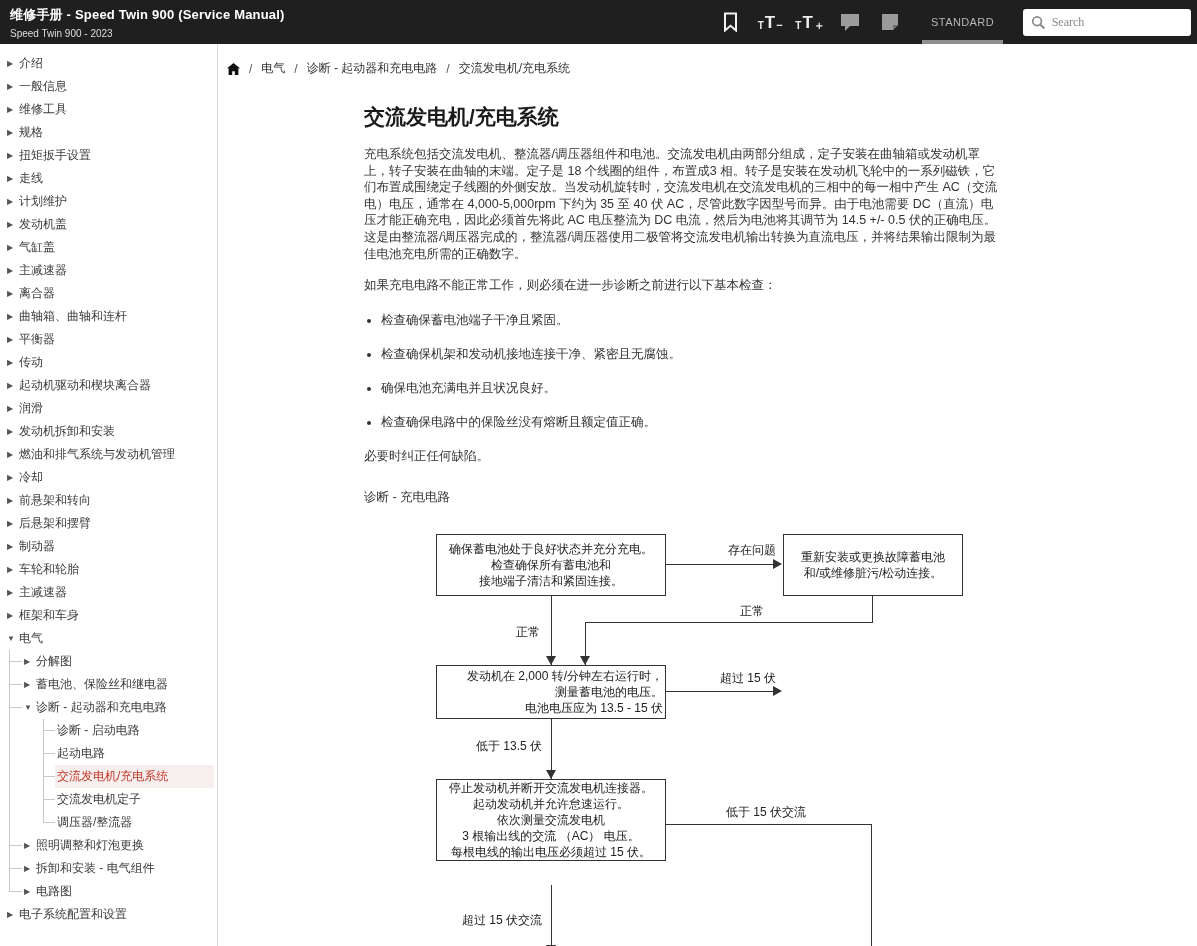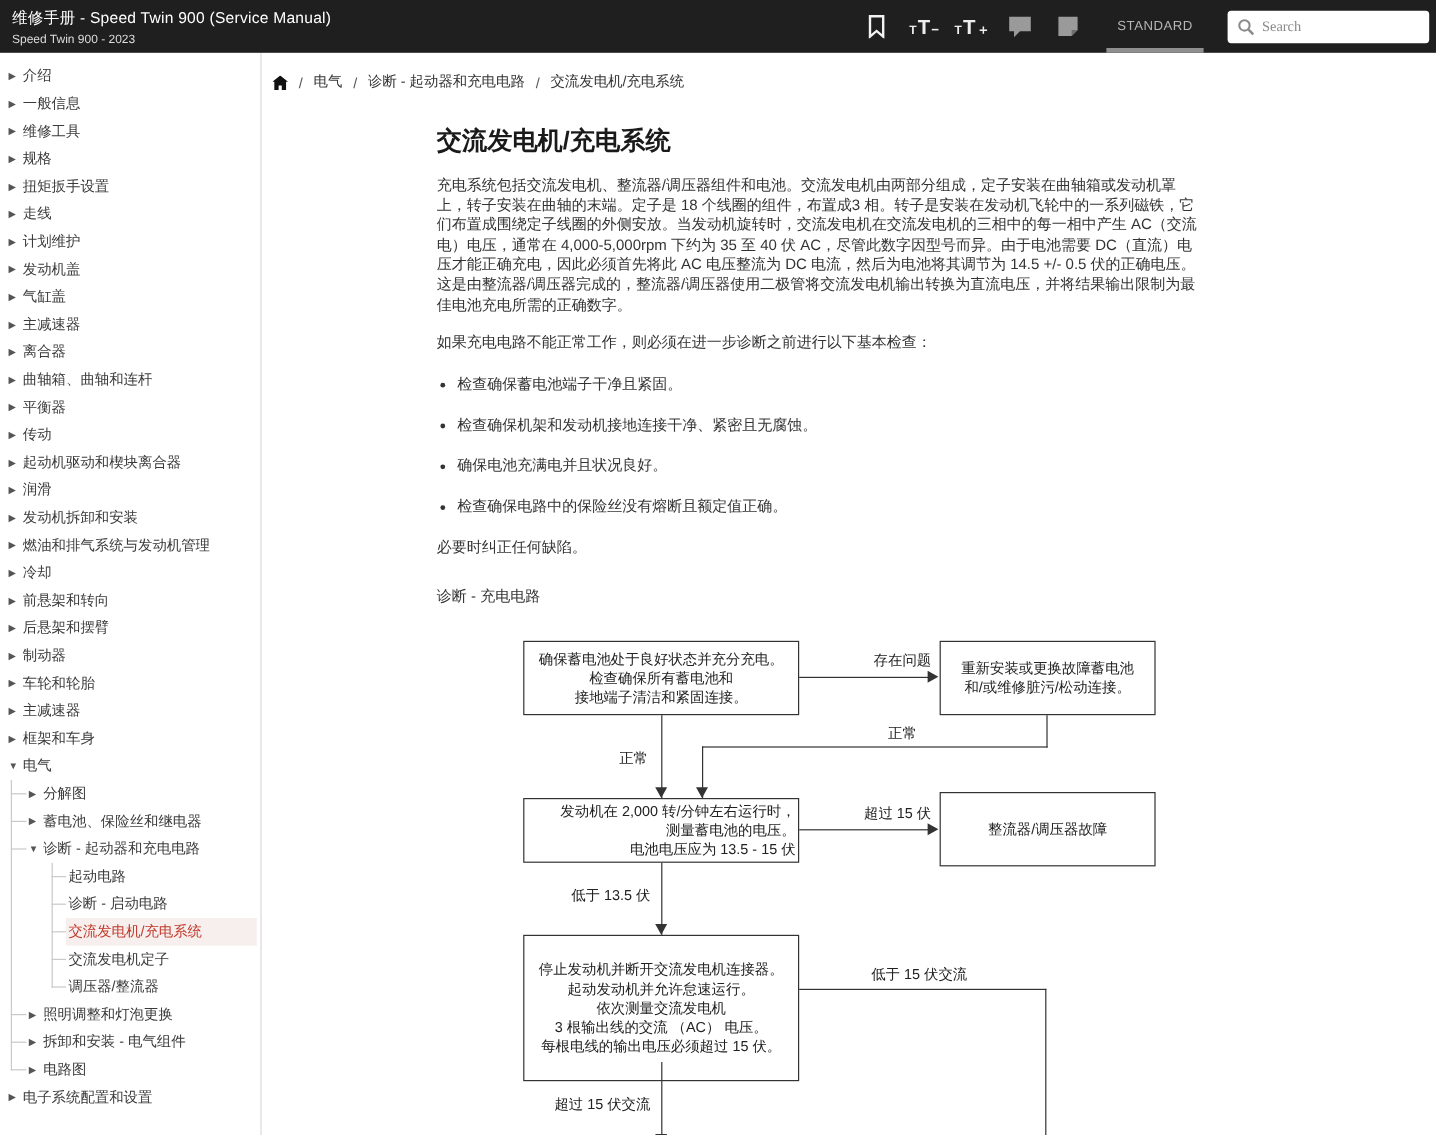--- a/index.html
+++ b/index.html
@@ -3,21 +3,21 @@
 <meta charset="utf-8">
 <style>
   * { box-sizing: border-box; margin: 0; padding: 0; }
   html,body { width:1197px; height:946px; overflow:hidden; background:#fff;
     font-family:"Liberation Sans","DejaVu Sans",sans-serif; }
 
   
   .header { height:44px; background:#1f1f1f; display:flex; align-items:center;
     justify-content:space-between; position:relative; }
   .hdr-left { padding-left:10px; }
-  .hdr-title { color:#fff; font-size:13px; font-weight:normal; letter-spacing:.2px; }
+  .hdr-title { color:#fff; font-size:13px; font-weight:bold; letter-spacing:.2px; }
   .hdr-sub { color:#dedede; font-size:10px; margin-top:4px; }
   .hdr-right { display:flex; align-items:center; height:100%; padding-right:6px; }
   .hicon { background:none; border:none; cursor:pointer; width:40px; height:100%;
     display:flex; align-items:center; justify-content:center; }
   .ts { color:#ededed; display:flex; align-items:flex-end; line-height:1; }
   .ts-sm { font-size:10px; font-weight:bold; }
   .ts-lg { font-size:17px; font-weight:bold; margin-left:1px; }
   .ts-op { font-size:11px; font-weight:bold; margin-left:1px; }
   .tab { height:100%; display:flex; align-items:center; padding:0 15px; margin-left:6px;
     color:#b5b5b5; font-size:11px; letter-spacing:.4px; cursor:pointer; position:relative; }
@@ -245,24 +245,24 @@
           <span class="tri">▶</span>
           <span>蓄电池、保险丝和继电器</span>
         </div>
       <div class="nav-row l2">
           <span class="tri">▼</span>
           <span>诊断 - 起动器和充电电路</span>
         </div>
       <div class="l3-block">
         <div class="vline-l3"></div>
         <div class="nav-row l3">
+            <span>诊断 - 启动电路</span>
+          </div>
+        <div class="nav-row l3">
             <span>起动电路</span>
-          </div>
-        <div class="nav-row l3">
-            <span>诊断 - 启动电路</span>
           </div>
         <div class="nav-row l3 active">
             <span class="hl">交流发电机/充电系统</span>
           </div>
         <div class="nav-row l3">
             <span>交流发电机定子</span>
           </div>
         <div class="nav-row l3">
             <span>调压器/整流器</span>
           </div>
@@ -322,24 +322,21 @@
         <div class="fc-box" style="left:72px;top:6px;width:230px;height:62px;">
           <div>确保蓄电池处于良好状态并充分充电。</div>
           <div>检查确保所有蓄电池和</div>
           <div>接地端子清洁和紧固连接。</div>
         </div>
         <div class="fc-box" style="left:72px;top:137px;width:230px;height:54px;text-align:right;">
           <div>发动机在  2,000  转/分钟左右运行时，</div>
           <div>测量蓄电池的电压。</div>
           <div>电池电压应为  13.5 - 15  伏</div>
         </div>
-        <div class="fc-box" style="left:419px;top:132px;width:180px;height:62px;">
-          <div>整流器/调压器故障</div>
-        </div>
-        <div class="fc-box" style="left:72px;top:251px;width:230px;height:122px;">
+        <div class="fc-box" style="left:72px;top:251px;width:230px;height:82px;">
           <div>停止发动机并断开交流发电机连接器。</div>
           <div>起动发动机并允许怠速运行。</div>
           <div>依次测量交流发电机</div>
           <div>3  根输出线的交流 （AC） 电压。</div>
           <div>每根电线的输出电压必须超过  15  伏。</div>
         </div>
 
         <div class="fc-line" style="left:302px;top:36px;width:108px;height:1px;"></div>
         <div class="ar-right" style="left:409px;top:31px;"></div>
         <div class="fc-label ctr" style="left:302px;top:14px;width:110px;">存在问题</div>

